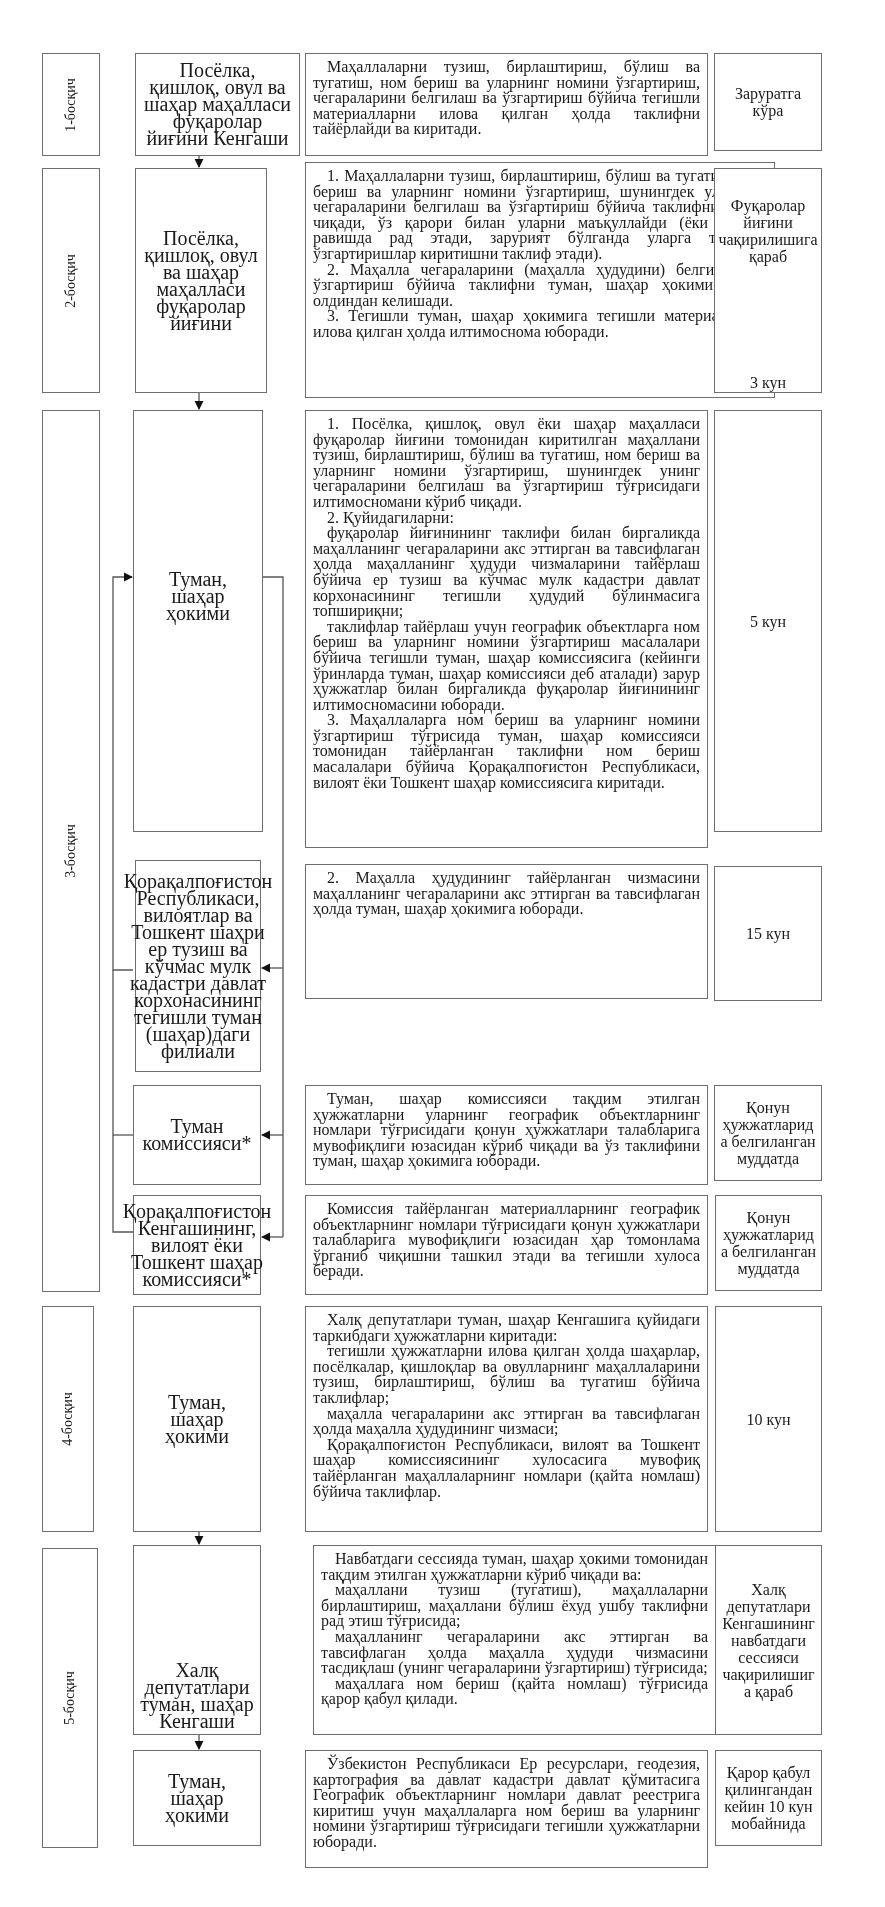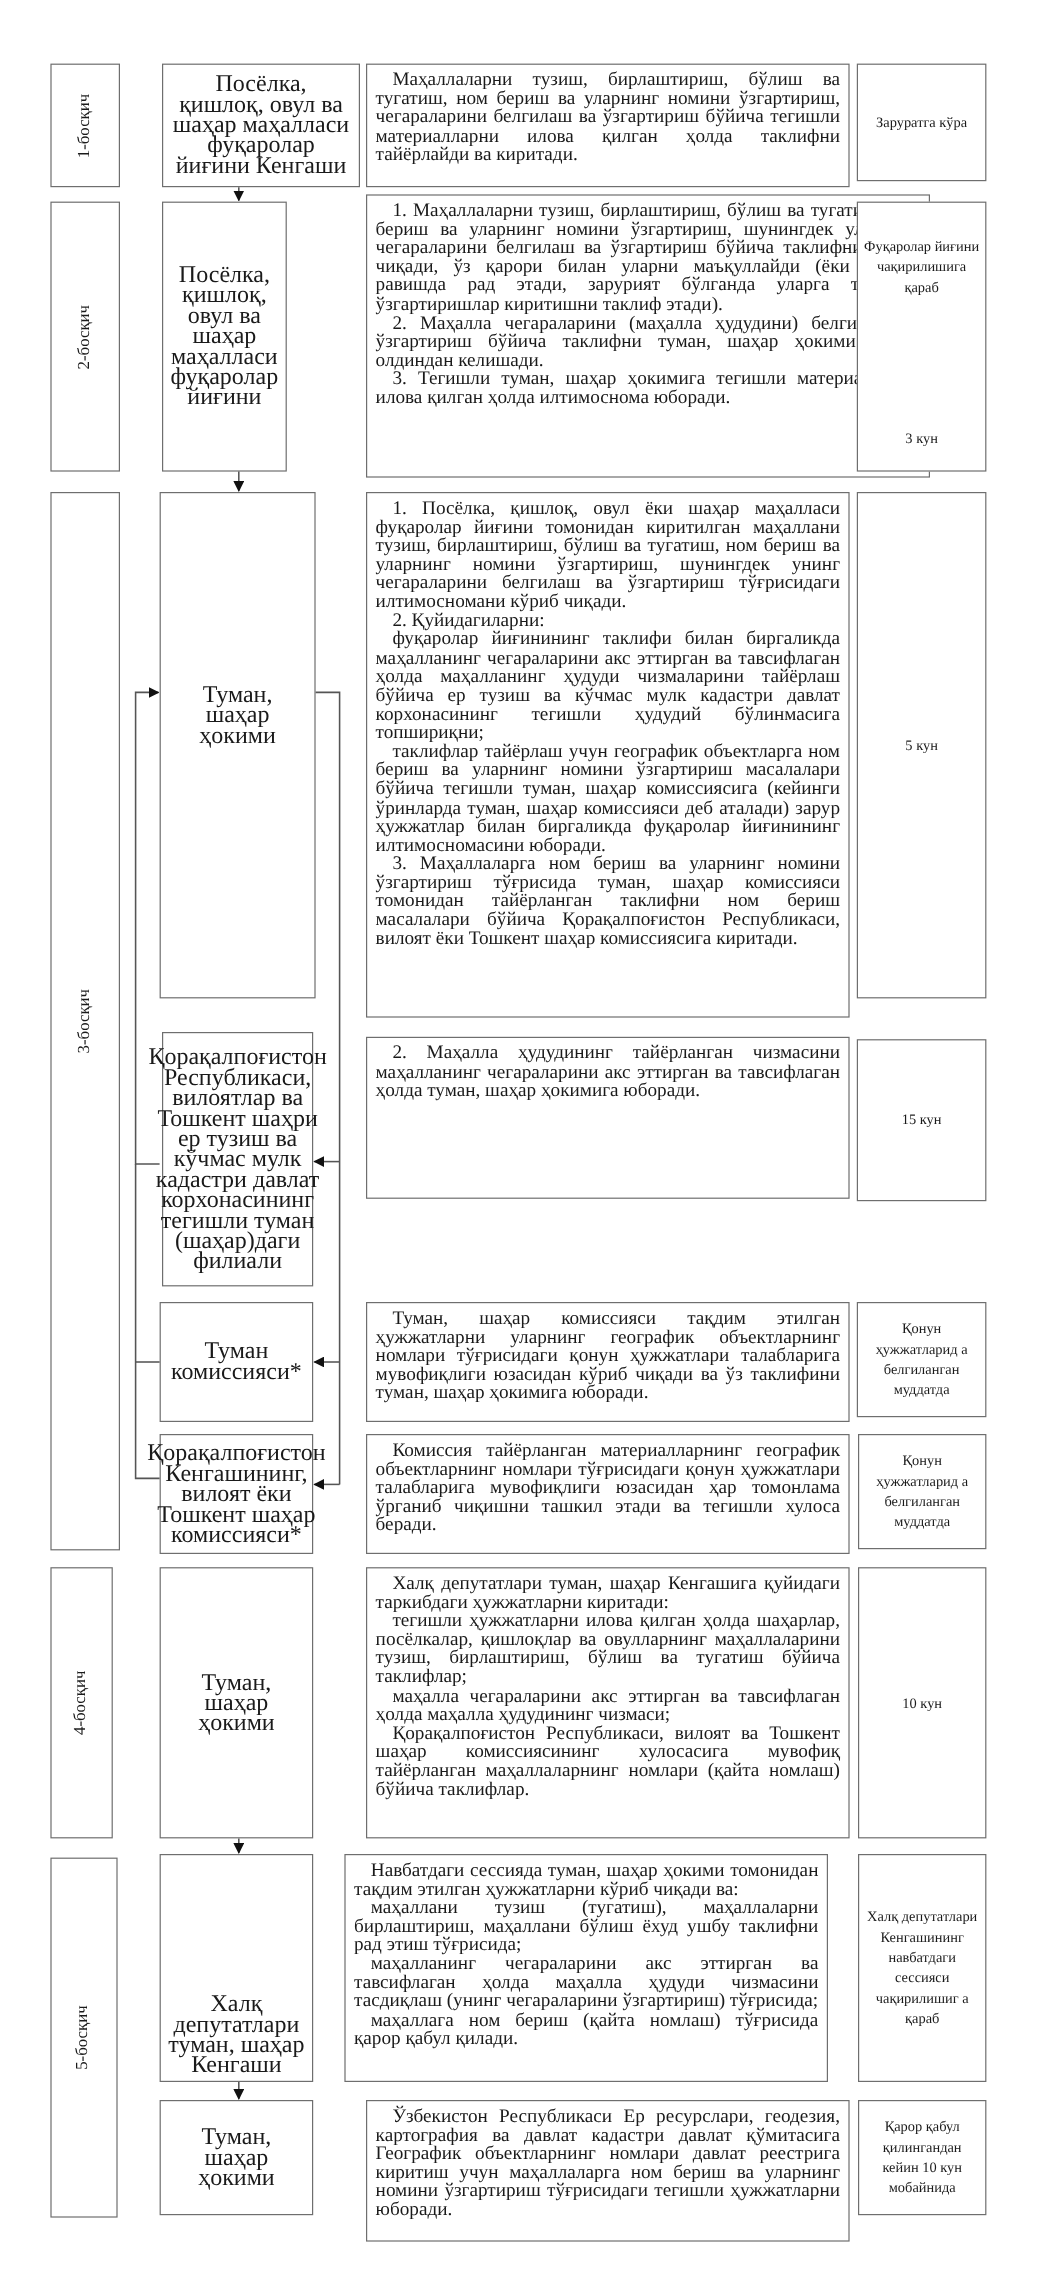--- a/index.html
+++ b/index.html
@@ -6,21 +6,21 @@
   body{width:885px;height:1907px;position:relative;overflow:hidden;
        font-family:"Liberation Serif","DejaVu Serif",serif;color:#1a1a1a;}
   .box{position:absolute;box-sizing:border-box;border:1.5px solid #6e6e6e;background:#fff;}
   .stage{display:flex;align-items:center;justify-content:center;}
   .stage span{display:block;transform:rotate(-90deg);white-space:nowrap;font-size:14px;}
   .entity{display:flex;align-items:center;justify-content:center;text-align:center;
           font-size:20px;line-height:17px;padding:4px 6px;}
   .desc{font-size:16px;line-height:15.6px;text-align:justify;padding:5px 7px;}
   .desc p{margin:0;text-indent:14px;}
   .timing{display:flex;flex-direction:column;align-items:center;justify-content:center;
-          text-align:center;font-size:12px;line-height:17px;padding:4px;}
+          text-align:center;font-size:16px;line-height:17px;padding:4px;}
   svg.conn{position:absolute;left:0;top:0;width:885px;height:1907px;pointer-events:none;}
 </style>
 </head>
 <body>
 
 <div class="box stage" style="left:42px;top:53px;width:58px;height:103px;">
     <span>1-босқич</span>
   </div>
 <div class="box stage" style="left:42px;top:168px;width:58px;height:225px;">
     <span>2-босқич</span>
@@ -31,21 +31,21 @@
 <div class="box stage" style="left:42px;top:1306px;width:52px;height:226px;">
     <span>4-босқич</span>
   </div>
 <div class="box stage" style="left:42px;top:1548px;width:56px;height:300px;">
     <span>5-босқич</span>
   </div>
 
 <div class="box entity" style="left:135px;top:53px;width:165px;height:103px;">
     <span>Посёлка, қишлоқ, овул ва шаҳар маҳалласи фуқаролар йиғини Кенгаши</span>
   </div>
-<div class="box entity" style="left:135px;top:168px;width:104px;height:225px;font-family:Liberation Serif, serif;">
+<div class="box entity" style="left:135px;top:168px;width:132px;height:225px;font-family:Liberation Serif, serif;">
     <span>Посёлка, қишлоқ, овул ва шаҳар маҳалласи фуқаролар йиғини</span>
   </div>
 <div class="box entity" style="left:133px;top:410px;width:130px;height:422px;align-items:flex-start;padding-top:160px;">
     <span>Туман, шаҳар ҳокими</span>
   </div>
 <div class="box entity" style="left:135px;top:860px;width:126px;height:212px;">
     <span>Қорақалпоғистон Республикаси, вилоятлар ва Тошкент шаҳри ер тузиш ва кўчмас мулк кадастри давлат корхонасининг тегишли туман (шаҳар)даги филиали</span>
   </div>
 <div class="box entity" style="left:133px;top:1085px;width:128px;height:100px;">
     <span>Туман комиссияси*</span>
@@ -86,21 +86,21 @@
 </div>
 <div class="box desc" style="left:305px;top:1195px;width:403px;height:100px;">
   <p>Комиссия тайёрланган материалларнинг географик объектларнинг номлари тўғрисидаги қонун ҳужжатлари талабларига мувофиқлиги юзасидан ҳар томонлама ўрганиб чиқишни ташкил этади ва тегишли хулоса беради.</p>
 </div>
 <div class="box desc" style="left:305px;top:1306px;width:403px;height:226px;">
   <p>Халқ депутатлари туман, шаҳар Кенгашига қуйидаги таркибдаги ҳужжатларни киритади:</p>
   <p>тегишли ҳужжатларни илова қилган ҳолда шаҳарлар, посёлкалар, қишлоқлар ва овулларнинг маҳаллаларини тузиш, бирлаштириш, бўлиш ва тугатиш бўйича таклифлар;</p>
   <p>маҳалла чегараларини акс эттирган ва тавсифлаган ҳолда маҳалла ҳудудининг чизмаси;</p>
   <p>Қорақалпоғистон Республикаси, вилоят ва Тошкент шаҳар комиссиясининг хулосасига мувофиқ тайёрланган маҳаллаларнинг номлари (қайта номлаш) бўйича таклифлар.</p>
 </div>
-<div class="box desc" style="left:287px;top:1545px;width:403px;height:190px;">
+<div class="box desc" style="left:313px;top:1545px;width:403px;height:190px;">
   <p>Навбатдаги сессияда туман, шаҳар ҳокими томонидан тақдим этилган ҳужжатларни кўриб чиқади ва:</p>
   <p>маҳаллани тузиш (тугатиш), маҳаллаларни бирлаштириш, маҳаллани бўлиш ёхуд ушбу таклифни рад этиш тўғрисида;</p>
   <p>маҳалланинг чегараларини акс эттирган ва тавсифлаган ҳолда маҳалла ҳудуди чизмасини тасдиқлаш (унинг чегараларини ўзгартириш) тўғрисида;</p>
   <p>маҳаллага ном бериш (қайта номлаш) тўғрисида қарор қабул қилади.</p>
 </div>
 <div class="box desc" style="left:305px;top:1750px;width:403px;height:118px;">
   <p>Ўзбекистон Республикаси Ер ресурслари, геодезия, картография ва давлат кадастри давлат қўмитасига Географик объектларнинг номлари давлат реестрига киритиш учун маҳаллаларга ном бериш ва уларнинг номини ўзгартириш тўғрисидаги тегишли ҳужжатларни юборади.</p>
 </div>
 
 <div class="box timing" style="left:714px;top:53px;width:108px;height:98px;">

